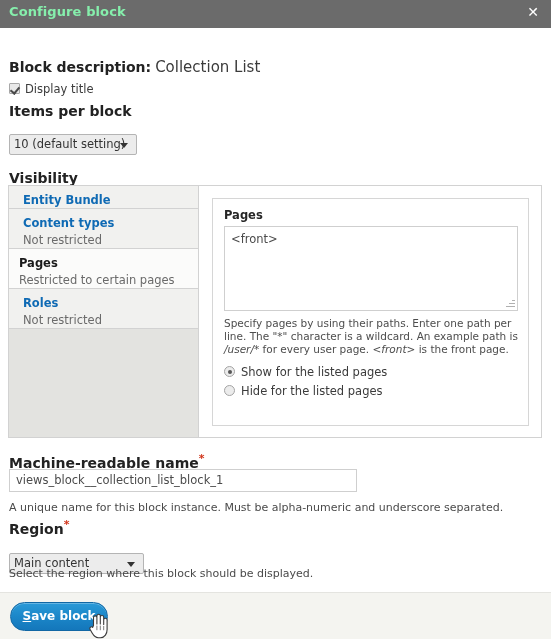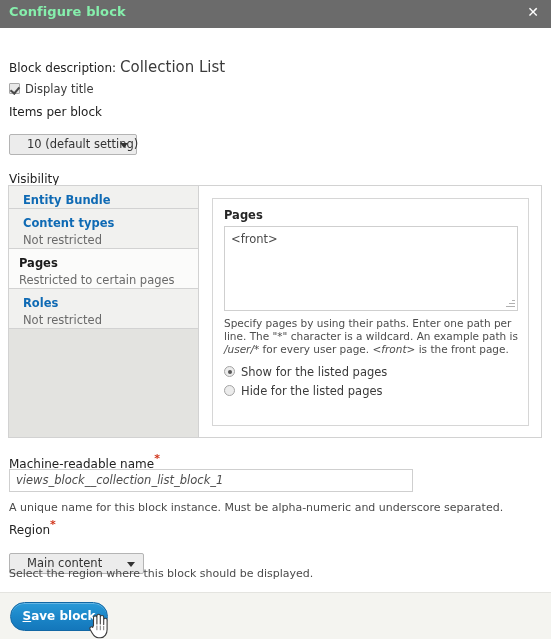--- a/index.html
+++ b/index.html
@@ -40,21 +40,21 @@
   .body {
     position: absolute; left: 0; top: 28px;
     width: 551px; height: 564px;
     background: #ffffff;
     padding: 0;
   }
 
   .row { position: absolute; }
 
   .lbl-strong {
-    font-size: 12px; font-weight: normal; color: #222222;
+    font-size: 14px; font-weight: bold; color: #222222;
   }
   .lbl-normal {
     font-size: 15px; color: #3b3b3b; font-weight: normal;
   }
   .desc {
     font-size: 11px; color: #4a4a4a;
   }
   .req {
     color: #d1351b; font-size: 11px; font-weight: bold;
     vertical-align: super; line-height: 1;
@@ -105,21 +105,21 @@
   
   .sel {
     display: inline-block;
     height: 21px;
     background: #ececec;
     border: 1px solid #b4b4b4;
     border-radius: 2px;
     font-size: 11.5px;
     color: #333333;
     position: relative;
-    padding: 0 0 0 17px;
+    padding: 0 0 0 4px;
     line-height: 19px;
     cursor: pointer;
     white-space: nowrap;
     margin-top: 18px;
   }
   .sel .arrow {
     position: absolute;
     right: 8px; top: 8px;
     width: 0; height: 0;
     border-left: 4px solid transparent;
@@ -349,21 +349,21 @@
           </div>
 
         </div>
       </div>
     </div>
 
     <div class="row" style="left:9px; top:425px;">
       <span class="lbl-strong">Machine-readable name</span><span class="req">*</span>
     </div>
     <div class="row" style="left:9px; top:441px;">
-      <div class="tinput" style="width:404px;font-style:italic;">views_block__collection_list_block_1</div>
+      <div class="tinput" style="width:348px;">views_block__collection_list_block_1</div>
     </div>
     <div class="row" style="left:9px; top:468px;text-align:center;">
       <span class="desc">A unique name for this block instance. Must be alpha-numeric and underscore separated.</span>
     </div>
 
     <div class="row" style="left:9px; top:491px;">
       <span class="lbl-strong">Region</span><span class="req">*</span>
     </div>
     <div class="row" style="left:9px; top:507px;">
       <span class="sel" style="width:135px;">

